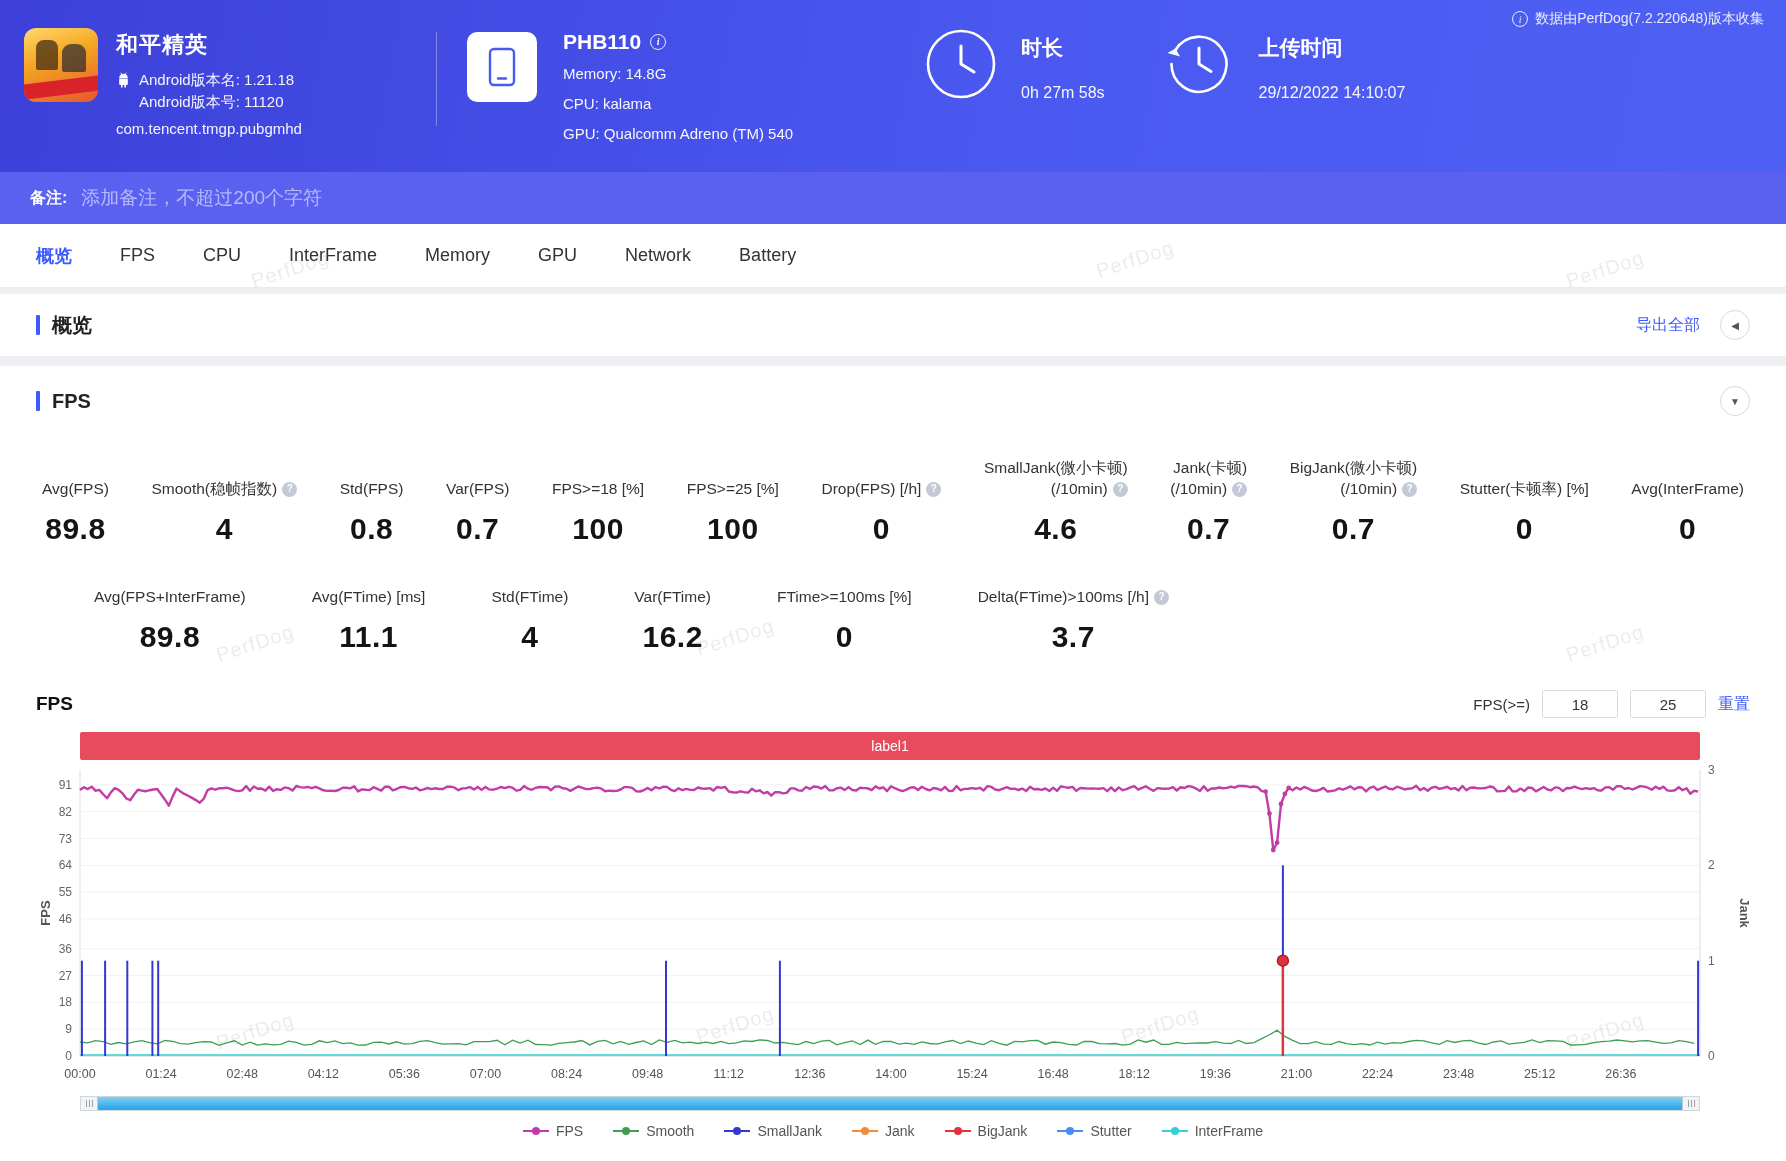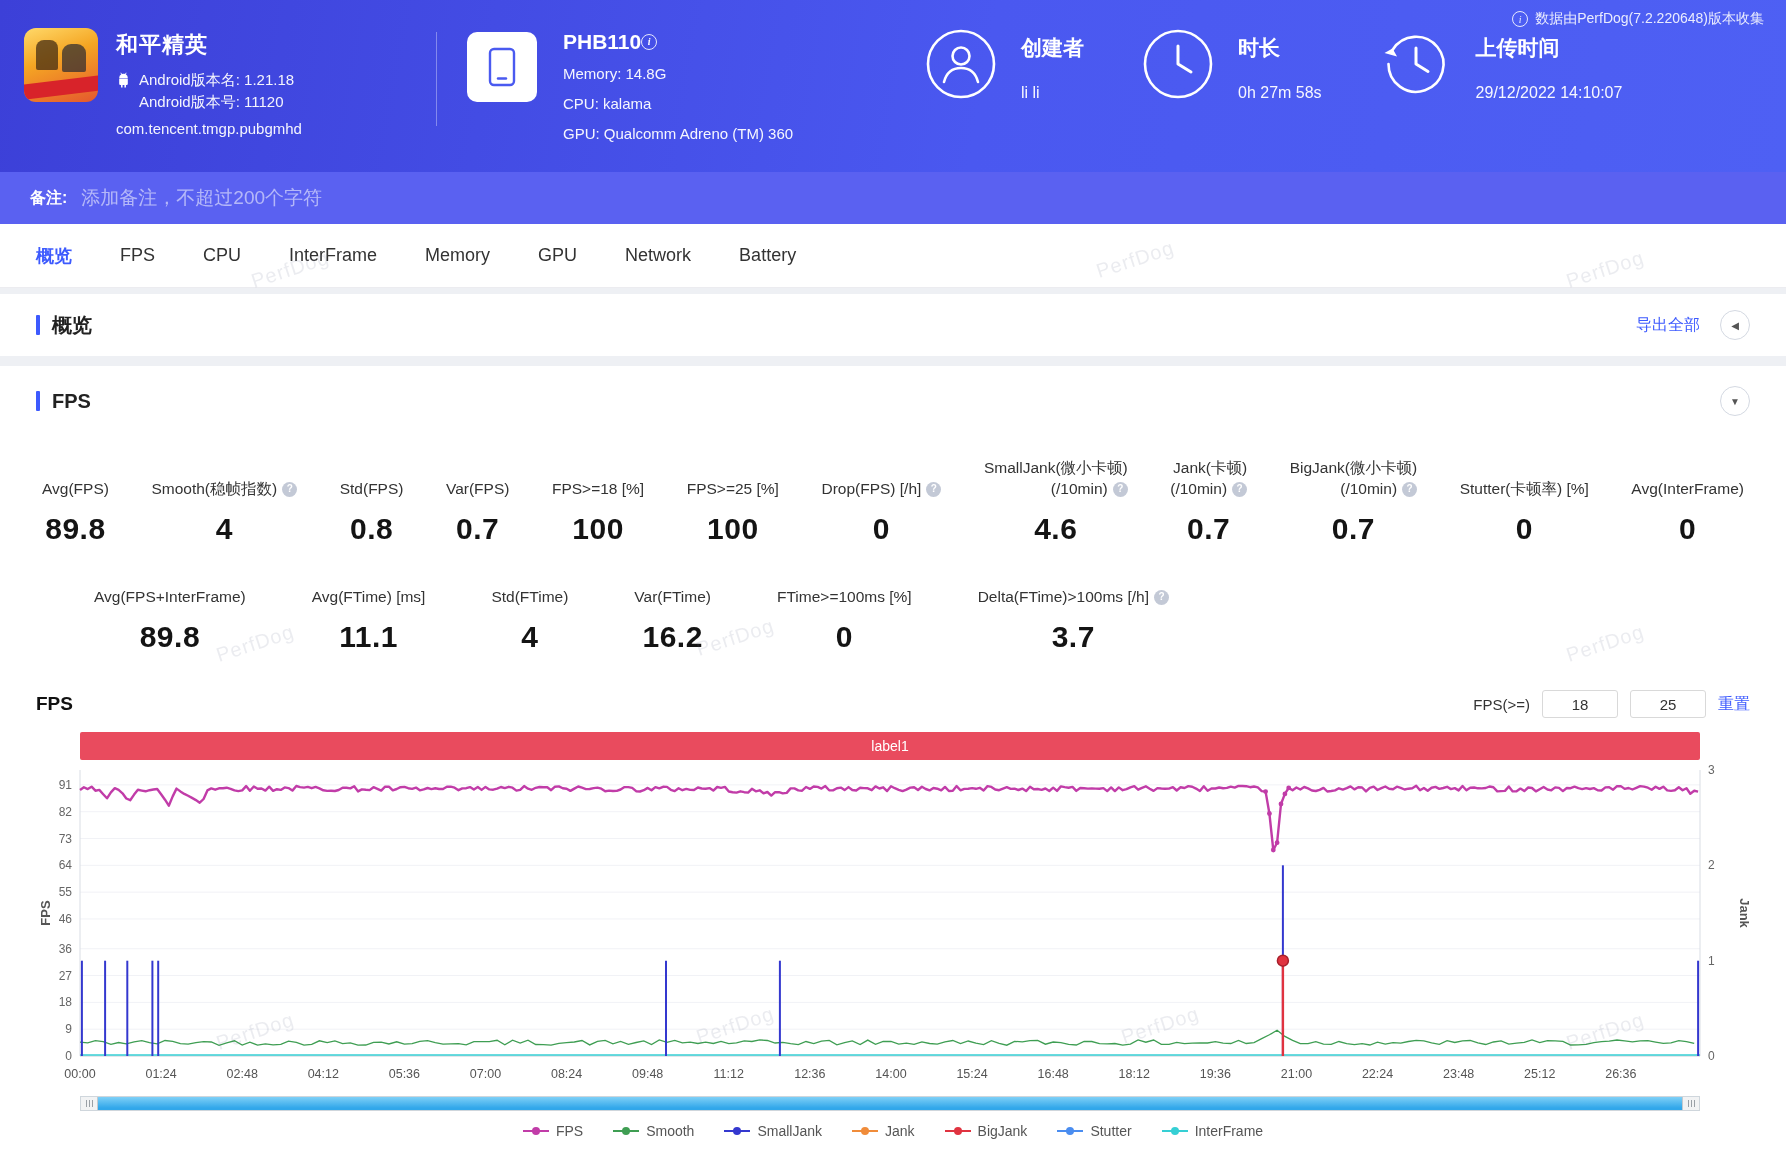--- a/index.html
+++ b/index.html
@@ -28,21 +28,21 @@
   .app-texts{margin-left:18px;padding-top:2px}
   .app-name{font-size:22px;font-weight:bold;letter-spacing:1px}
   .app-vers{display:flex;margin-top:9px;font-size:15px;color:rgba(255,255,255,.94);line-height:1.45}
   .android-ic{margin:3px 8px 0 0;flex:none}
   .app-pkg{margin-top:7px;font-size:15px;color:rgba(255,255,255,.94)}
   .hdr-divider{width:1px;height:94px;background:rgba(255,255,255,.35);margin:4px 30px 0 4px;flex:none}
   .device-block{display:flex;flex:none;width:400px}
   .phone-card{width:70px;height:70px;background:#fff;border-radius:10px;flex:none;
               display:flex;align-items:center;justify-content:center;margin-top:4px}
   .device-texts{margin-left:26px;font-size:15px;line-height:2.0;color:rgba(255,255,255,.95)}
-  .dev-model{font-size:21px;font-weight:bold;line-height:1.3;display:flex;align-items:center;margin-bottom:4px;color:#fff}
+  .dev-model{font-size:21px;font-weight:bold;line-height:1.3;display:flex;align-items:center;gap:9px;margin-bottom:4px;color:#fff}
   .kv{display:flex;flex:none;margin-left:58px}
   .kv-texts{margin-left:24px}
   .kv-label{font-size:21px;font-weight:bold;margin:6px 0 22px}
   .kv-value{font-size:16px;color:rgba(255,255,255,.95);white-space:nowrap}
   
   .remark-bar{height:52px;background:#5a61f1;display:flex;align-items:center;padding:8px 30px;color:#fff;cursor:text}
   .remark-label{font-size:16px;font-weight:bold;margin-right:14px}
   .remark-ph{font-size:19px;color:rgba(255,255,255,.55)}
   
   .tabs{background:#fff;height:64px;display:flex;align-items:center;padding:0 36px;gap:48px;
@@ -144,35 +144,24 @@
         <line x1="13" y1="33.5" x2="21" y2="33.5" stroke="#4a5af0" stroke-width="2.4" stroke-linecap="round"></line>
       </svg>
     </div>
     <div class="device-texts">
       <div class="dev-model">
         <span>PHB110</span>
         <span class="i-ring">i</span>
       </div>
       <div>Memory: 14.8G</div>
       <div>CPU: kalama</div>
-      <div>GPU: Qualcomm Adreno (TM) 360</div>
-    </div>
-  </div>
-
-  <div class="kv">
-    <svg class="kv-icon" width="72" height="72" viewBox="0 0 72 72">
-      <circle cx="36" cy="36" r="33" fill="none" stroke="#fff" stroke-width="2.6"></circle>
-      <circle cx="36" cy="28" r="8.5" fill="none" stroke="#fff" stroke-width="2.6"></circle>
-      <path d="M19 54c2.5-9.5 9-14 17-14s14.5 4.5 17 14" fill="none" stroke="#fff" stroke-width="2.6" stroke-linecap="round"></path>
-    </svg>
-    <div class="kv-texts">
-      <div class="kv-label">创建者</div>
-      <div class="kv-value">li li</div>
-    </div>
-  </div>
+      <div>GPU: Qualcomm Adreno (TM) 540</div>
+    </div>
+  </div>
+
 
   <div class="kv">
     <svg class="kv-icon" width="72" height="72" viewBox="0 0 72 72">
       <circle cx="36" cy="36" r="33" fill="none" stroke="#fff" stroke-width="2.6"></circle>
       <path d="M36 18v18l13 8" fill="none" stroke="#fff" stroke-width="3" stroke-linecap="round" stroke-linejoin="round"></path>
     </svg>
     <div class="kv-texts">
       <div class="kv-label">时长</div>
       <div class="kv-value">0h 27m 58s</div>
     </div>

